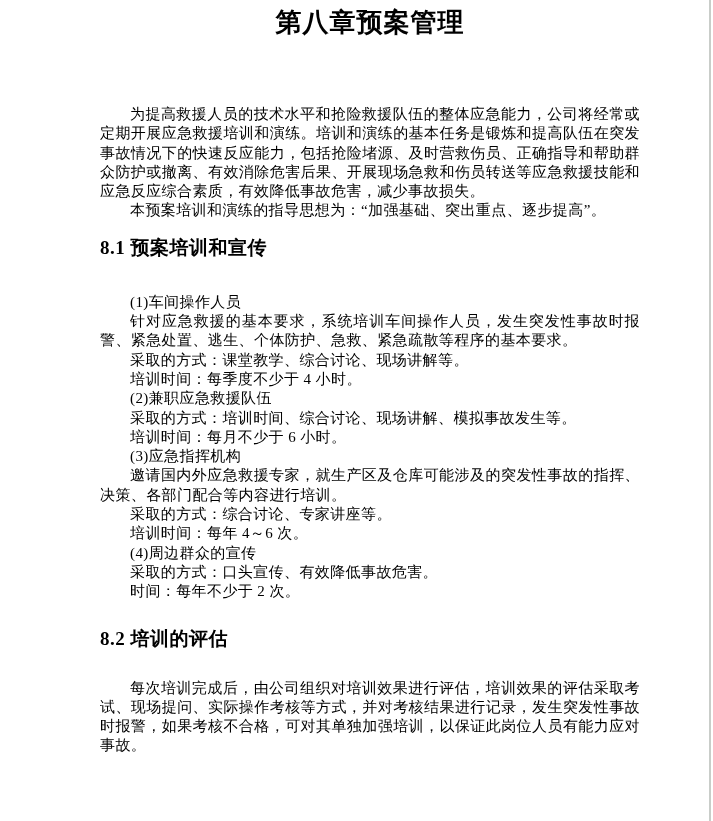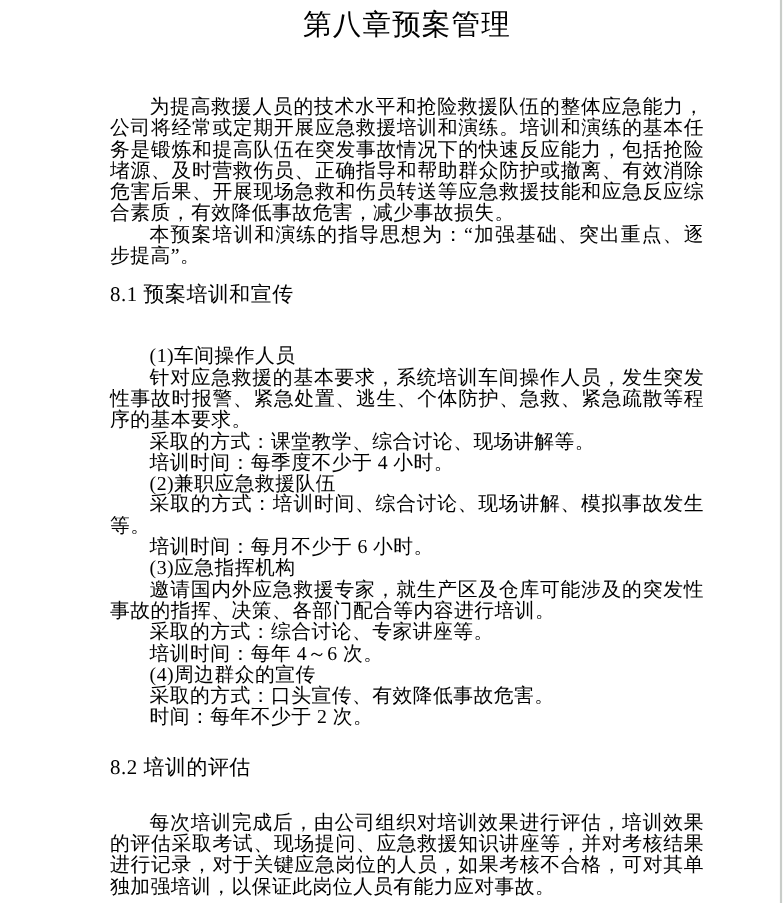--- a/index.html
+++ b/index.html
@@ -20,39 +20,39 @@
   }
   .page-edge {
     position: absolute;
     top: 0;
     right: 2px;
     width: 2px;
     height: 821px;
     background: #c9cdc9;
   }
   h1.doc-title {
-    margin: 8px 0 50px 0;
+    margin: 8px 0 67px 0;
     font-size: 26px;
     line-height: 30px;
-    font-weight: normal;
+    font-weight: bold;
     text-align: center;
     letter-spacing: 1px;
   }
   p.body-par {
     margin: 0;
-    font-size: 18px;
+    font-size: 15px;
     line-height: 19.3px;
     letter-spacing: 0.4px;
     text-align: justify;
     text-indent: 2em;
   }
   h2.sec-heading {
     font-size: 19px;
     line-height: 25px;
-    font-weight: normal;
+    font-weight: bold;
     margin: 14px 0 33px 0;
     letter-spacing: 0.5px;
   }
   h2.sec-heading.second {
     margin-top: 24px;
     margin-bottom: 28px;
   }
 </style>
 </head>
 <body>
@@ -80,14 +80,14 @@
   <p class="body-par">邀请国内外应急救援专家，就生产区及仓库可能涉及的突发性事故的指挥、决策、各部门配合等内容进行培训。</p>
   <p class="body-par">采取的方式：综合讨论、专家讲座等。</p>
   <p class="body-par">培训时间：每年 4～6 次。</p>
 
   <p class="body-par">(4)周边群众的宣传</p>
   <p class="body-par">采取的方式：口头宣传、有效降低事故危害。</p>
   <p class="body-par">时间：每年不少于 2 次。</p>
 
   <h2 class="sec-heading second">8.2 培训的评估</h2>
 
-  <p class="body-par">每次培训完成后，由公司组织对培训效果进行评估，培训效果的评估采取考试、现场提问、应急救援知识讲座等，并对考核结果进行记录，对于关键应急岗位的人员，如果考核不合格，可对其单独加强培训，以保证此岗位人员有能力应对事故。</p>
+  <p class="body-par">每次培训完成后，由公司组织对培训效果进行评估，培训效果的评估采取考试、现场提问、实际操作考核等方式，并对考核结果进行记录，发生突发性事故时报警，如果考核不合格，可对其单独加强培训，以保证此岗位人员有能力应对事故。</p>
 </div>
 
 </body></html>

